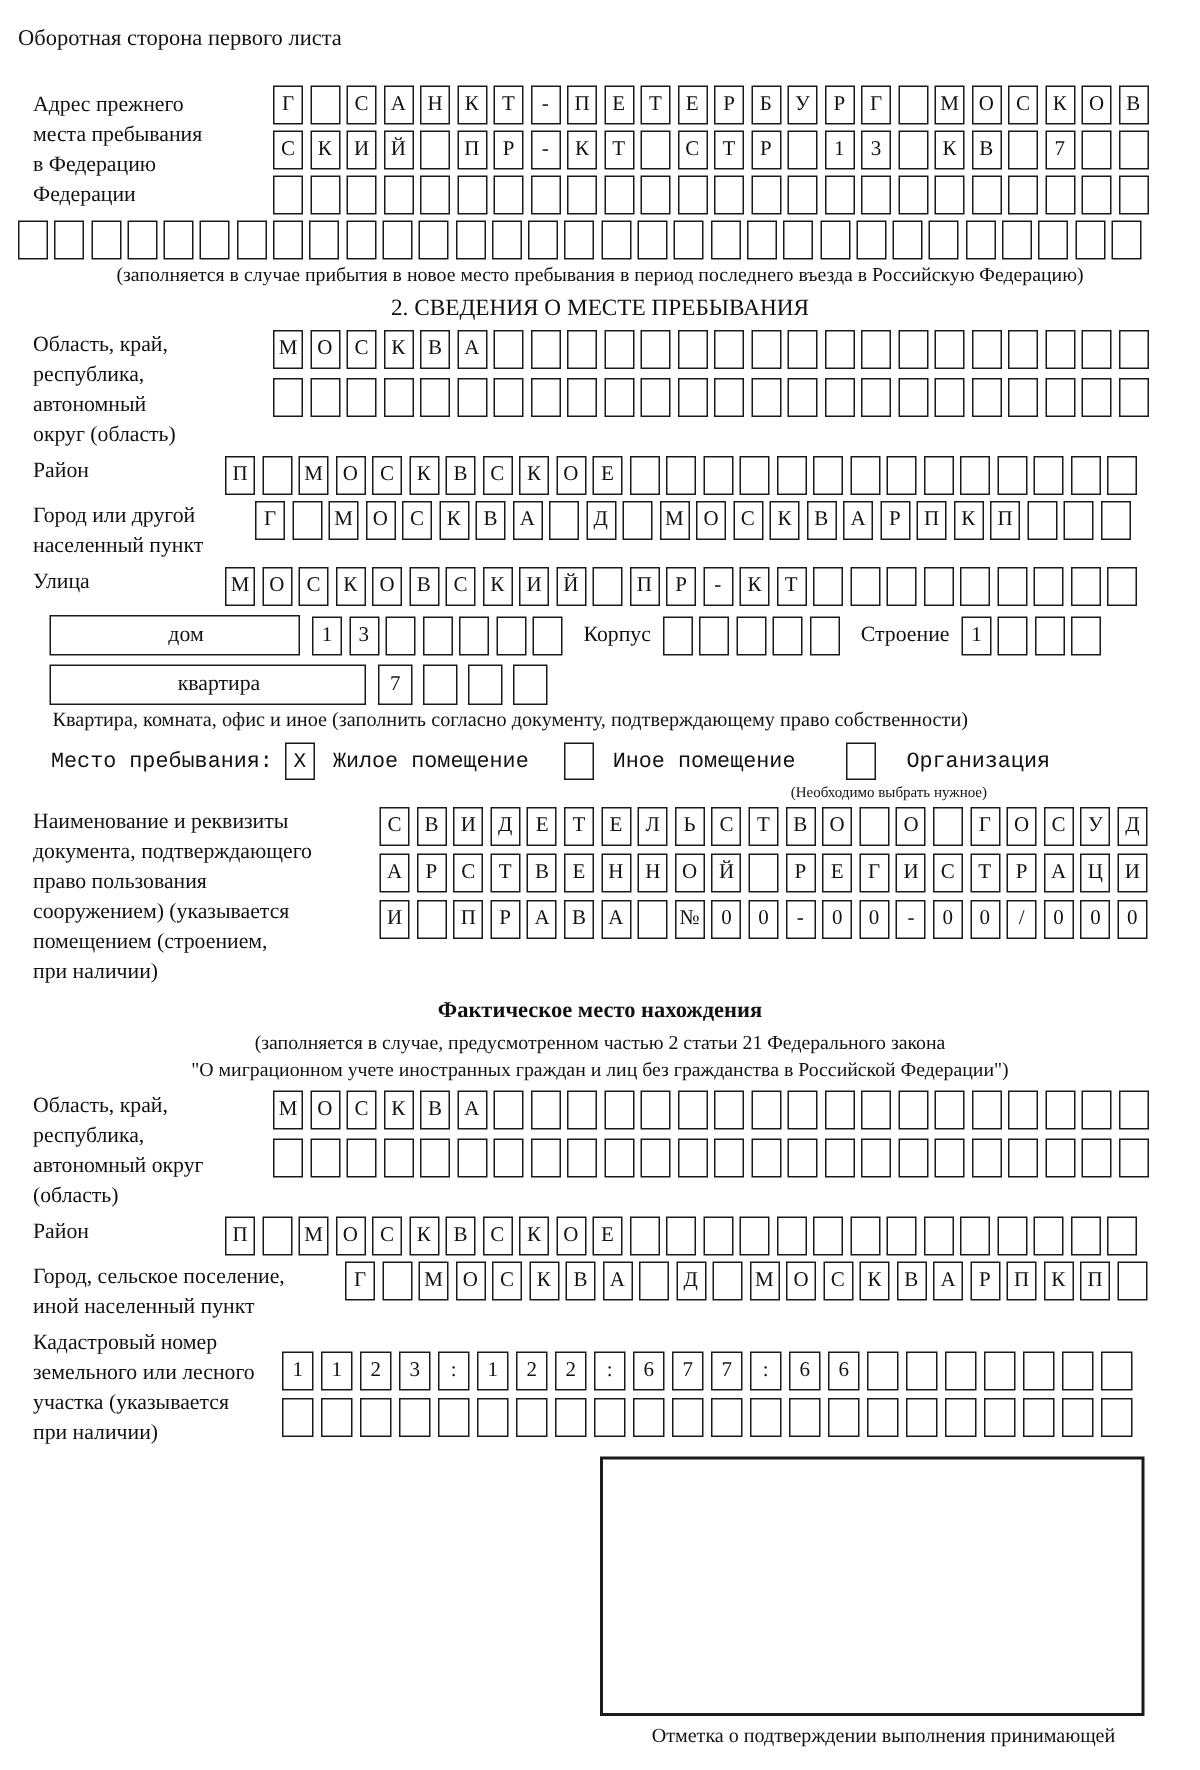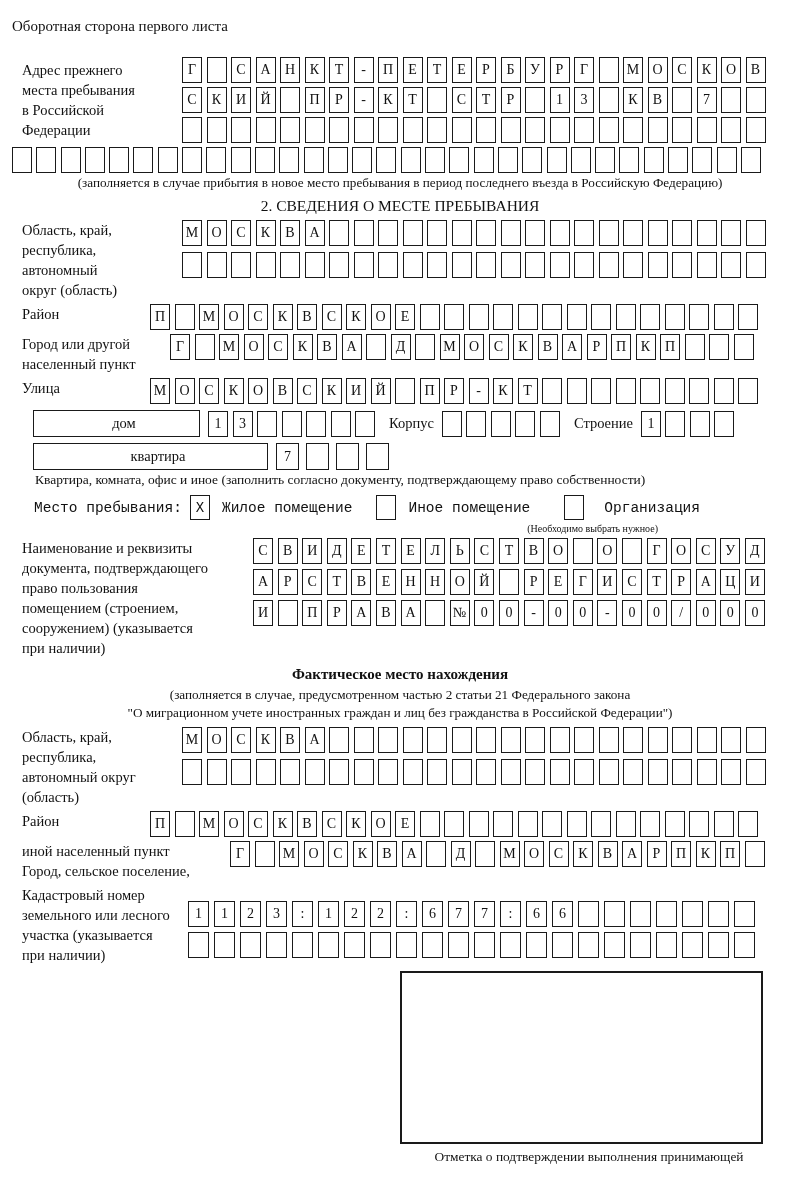--- a/index.html
+++ b/index.html
@@ -20,21 +20,21 @@
   .mt4{margin-top:4px;}.mt6{margin-top:6px;}
   .caption{font-size:13.2px;text-align:center;margin-top:2px;}
   .caption-left{font-size:13.5px;text-align:left;padding-left:23px;margin-top:2px;}
   .sec-title{font-size:15.5px;font-weight:normal;text-align:center;margin:6px 0 5px 0;}
   .sub-title{font-size:15px;font-weight:bold;text-align:center;margin:8px 0 4px 0;}
   
   .domrow{display:flex;align-items:center;margin:6px 0 0 21px;}
   .widebox{border:1.5px solid #1a1a1a;height:27px;box-sizing:border-box;
            display:flex;align-items:center;justify-content:center;font-size:14.5px;padding-left:15px;}
   .wb-dom{width:167px;margin-right:8px;}
-  .wb-kv{width:235px;margin-right:8px;}
+  .wb-kv{width:211px;margin-right:8px;}
   .inline-label{font-size:14.5px;margin:0 8px 0 14px;}
   .kvcells .cell{width:23px;height:27px;}
   .kvcells{column-gap:7px;}
   .kadcells{column-gap:5px;}
   .kadcells .cell{width:21px;}
   
   .mestorow{display:flex;align-items:center;margin:7px 0 0 22px;font-size:14.5px;font-family:Liberation Mono, monospace;}
   .cb{flex:none;width:20px;height:25px;border:1.5px solid #1a1a1a;box-sizing:border-box;
       display:flex;align-items:center;justify-content:center;font-size:14px;
       margin:0 12px 0 12px;}
@@ -50,21 +50,21 @@
 <body>
 
 <div class="page">
 
   <div class="header-note">Оборотная сторона первого листа</div>
 
   <div class="field mt6" style="margin-top:22px;align-items:center;">
     <div class="flabel w170">
         <div>Адрес прежнего</div>
         <div>места пребывания</div>
-        <div>в Российской</div>
+        <div>в Федерацию</div>
         <div>Федерации</div>
       </div>
     <div class="rows">
       <div class="cells">
           <span class="cell">Г</span>
           <span class="cell"></span>
           <span class="cell">С</span>
           <span class="cell">А</span>
           <span class="cell">Н</span>
           <span class="cell">К</span>
@@ -384,22 +384,22 @@
     <span class="cb" style="margin-left:34px;margin-right:20px;"></span>
     <span>Организация</span>
   </div>
   <div class="mesto-note">(Необходимо выбрать нужное)</div>
 
   <div class="field mt4">
     <div class="flabel w241">
         <div>Наименование и реквизиты</div>
         <div>документа, подтверждающего</div>
         <div>право пользования</div>
+        <div>сооружением) (указывается</div>
         <div>помещением (строением,</div>
-        <div>сооружением) (указывается</div>
         <div>при наличии)</div>
       </div>
     <div class="rows" style="row-gap:5px;">
       <div class="cells" style="column-gap:4.6px;">
           <span class="cell">С</span>
           <span class="cell">В</span>
           <span class="cell">И</span>
           <span class="cell">Д</span>
           <span class="cell">Е</span>
           <span class="cell">Т</span>
@@ -561,22 +561,22 @@
         <span class="cell"></span>
         <span class="cell"></span>
         <span class="cell"></span>
         <span class="cell"></span>
         <span class="cell"></span>
       </div>
   </div>
 
   <div class="field mt4">
     <div class="flabel w218">
+        <div>Город, сельское поселение,</div>
         <div>иной населенный пункт</div>
-        <div>Город, сельское поселение,</div>
       </div>
     <div class="cells">
         <span class="cell">Г</span>
         <span class="cell"></span>
         <span class="cell">М</span>
         <span class="cell">О</span>
         <span class="cell">С</span>
         <span class="cell">К</span>
         <span class="cell">В</span>
         <span class="cell">А</span>

